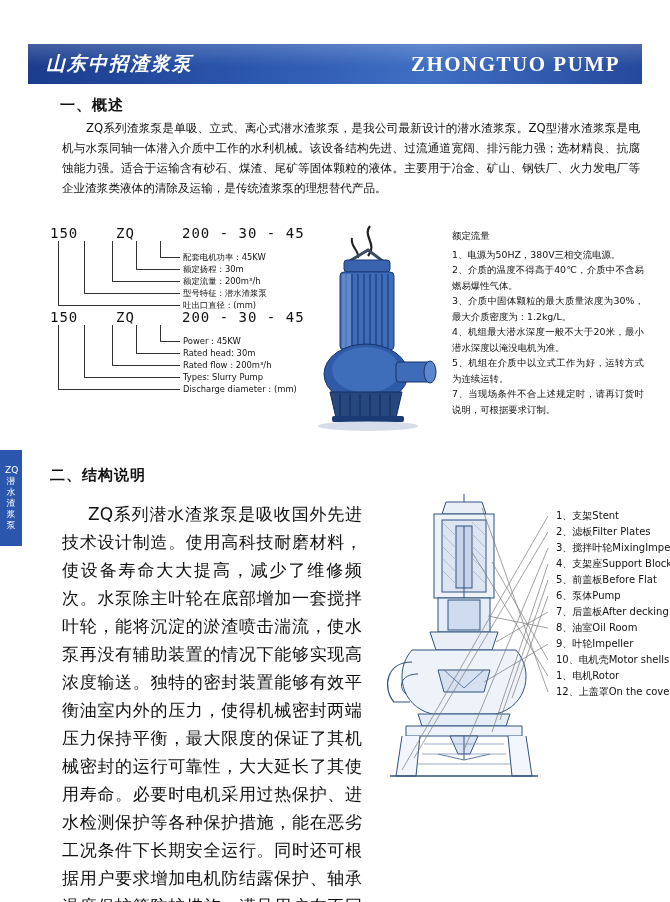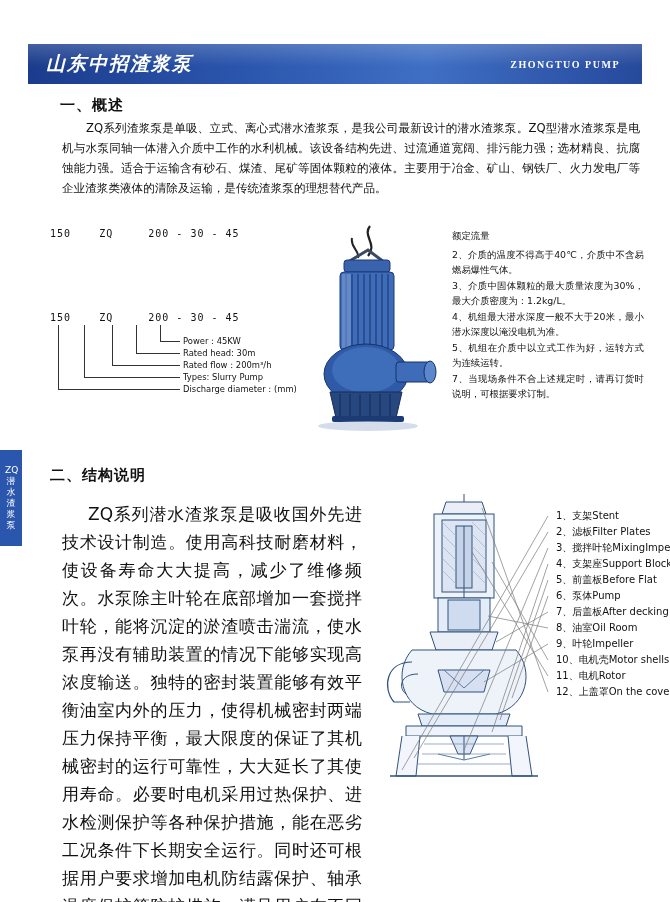--- a/index.html
+++ b/index.html
@@ -25,21 +25,21 @@
     background:linear-gradient(180deg,rgba(255,255,255,.18),rgba(255,255,255,0) 55%);
     pointer-events:none;
   }
   .banner-left{
     color:#fff;font-size:19px;font-weight:bold;letter-spacing:2px;
     font-family:"DejaVu Sans","Liberation Serif",serif;
     font-style:italic;
     z-index:2;
   }
   .banner-right{
-    color:#fff;font-size:10px;font-weight:bold;letter-spacing:1.5px;
+    color:#fff;font-size:21px;font-weight:bold;letter-spacing:1.5px;
     font-family:"Liberation Serif",serif;z-index:2;
   }
 
   
   .sec-title{
     position:absolute;font-size:15px;font-weight:bold;color:#111;
     letter-spacing:1px;
   }
   #sec1-title{left:60px;top:96px;}
   #sec2-title{left:50px;top:466px;}
@@ -55,21 +55,21 @@
     left:62px;top:500px;width:300px;font-size:17px;line-height:28px;
     text-indent:26px;
   }
 
   
   .model-block{position:absolute;font-size:8.5px;color:#111;line-height:11px;}
   #model-cn{left:50px;top:228px;width:250px;}
   #model-en{left:50px;top:312px;width:260px;}
   .model-code{
     font-family:"DejaVu Sans Mono","Liberation Mono",monospace;
-    font-size:10px;letter-spacing:1px;white-space:pre;
+    font-size:14px;letter-spacing:1px;white-space:pre;
   }
   .lead-lines{position:relative;height:78px;margin-top:2px;}
   .lead-lines .vline{position:absolute;width:1px;background:#333;}
   .lead-lines .hline{position:absolute;height:1px;background:#333;}
   .lead-lines .lbl{
     position:absolute;font-size:8.4px;white-space:nowrap;color:#111;
   }
 
   
   #conditions{
@@ -120,20 +120,39 @@
     <div class="banner-left">山东中招渣浆泵</div>
     <div class="banner-right">ZHONGTUO  PUMP</div>
   </div>
 
   <div class="sec-title" id="sec1-title">一、概述</div>
 
   <div class="para" id="p-intro">ZQ系列渣浆泵是单吸、立式、离心式潜水渣浆泵，是我公司最新设计的潜水渣浆泵。ZQ型潜水渣浆泵是电机与水泵同轴一体潜入介质中工作的水利机械。该设备结构先进、过流通道宽阔、排污能力强；选材精良、抗腐蚀能力强。适合于运输含有砂石、煤渣、尾矿等固体颗粒的液体。主要用于冶金、矿山、钢铁厂、火力发电厂等企业渣浆类液体的清除及运输，是传统渣浆泵的理想替代产品。</div>
 
   <div class="model-block" id="model-cn">
     <div class="model-code">150    ZQ     200 - 30 - 45</div>
+    <div class="lead-lines">
+
+      <div class="vline" style="left:8px;top:0;height:64px;"></div>
+      <div class="vline" style="left:34px;top:0;height:52px;"></div>
+      <div class="vline" style="left:62px;top:0;height:40px;"></div>
+      <div class="vline" style="left:86px;top:0;height:28px;"></div>
+      <div class="vline" style="left:110px;top:0;height:16px;"></div>
+
+      <div class="hline" style="left:110px;top:16px;width:20px;"></div>
+      <div class="hline" style="left:86px;top:28px;width:44px;"></div>
+      <div class="hline" style="left:62px;top:40px;width:68px;"></div>
+      <div class="hline" style="left:34px;top:52px;width:96px;"></div>
+      <div class="hline" style="left:8px;top:64px;width:122px;"></div>
+      <div class="lbl" style="left:133px;top:11px;">配套电机功率：45KW</div>
+      <div class="lbl" style="left:133px;top:23px;">额定扬程：30m</div>
+      <div class="lbl" style="left:133px;top:35px;">额定流量：200m³/h</div>
+      <div class="lbl" style="left:133px;top:47px;">型号特征：潜水渣浆泵</div>
+      <div class="lbl" style="left:133px;top:59px;">吐出口直径：(mm)</div>
+    </div>
   </div>
 
   <div class="model-block" id="model-en">
     <div class="model-code">150    ZQ     200 - 30 - 45</div>
     <div class="lead-lines">
       <div class="vline" style="left:8px;top:0;height:64px;"></div>
       <div class="vline" style="left:34px;top:0;height:52px;"></div>
       <div class="vline" style="left:62px;top:0;height:40px;"></div>
       <div class="vline" style="left:86px;top:0;height:28px;"></div>
       <div class="vline" style="left:110px;top:0;height:16px;"></div>
@@ -189,20 +208,21 @@
       <line x1="90" y1="172" x2="90" y2="194"></line>
     </g>
     <rect x="32" y="194" width="72" height="6" rx="2" fill="#1c3b74"></rect>
 
     <ellipse cx="68" cy="204" rx="50" ry="5" fill="#b9c6dd" opacity="0.6"></ellipse>
   </svg>
 
   <div id="conditions">
     <div class="c-title">额定流量</div>
     <ol>
+      <li>1、电源为50HZ，380V三相交流电源。</li>
       <li>2、介质的温度不得高于40℃，介质中不含易燃易爆性气体。</li>
       <li>3、介质中固体颗粒的最大质量浓度为30%，最大介质密度为：1.2kg/L。</li>
       <li>4、机组最大潜水深度一般不大于20米，最小潜水深度以淹没电机为准。</li>
       <li>5、机组在介质中以立式工作为好，运转方式为连续运转。</li>
       <li>7、当现场条件不合上述规定时，请再订货时说明，可根据要求订制。</li>
     </ol>
   </div>
 
   <div class="sec-title" id="sec2-title">二、结构说明</div>
 
@@ -288,19 +308,19 @@
     <div>1、支架Stent</div>
     <div>2、滤板Filter Plates</div>
     <div>3、搅拌叶轮MixingImpeller</div>
     <div>4、支架座Support Block</div>
     <div>5、前盖板Before Flat</div>
     <div>6、泵体Pump</div>
     <div>7、后盖板After decking</div>
     <div>8、油室Oil Room</div>
     <div>9、叶轮Impeller</div>
     <div>10、电机壳Motor shells</div>
-    <div>11、电机Rotor</div>
+    <div>1、电机Rotor</div>
     <div>12、上盖罩On the cover</div>
   </div>
 
   <div id="page-number">23</div>
 
 </div>
 
 </body></html>

